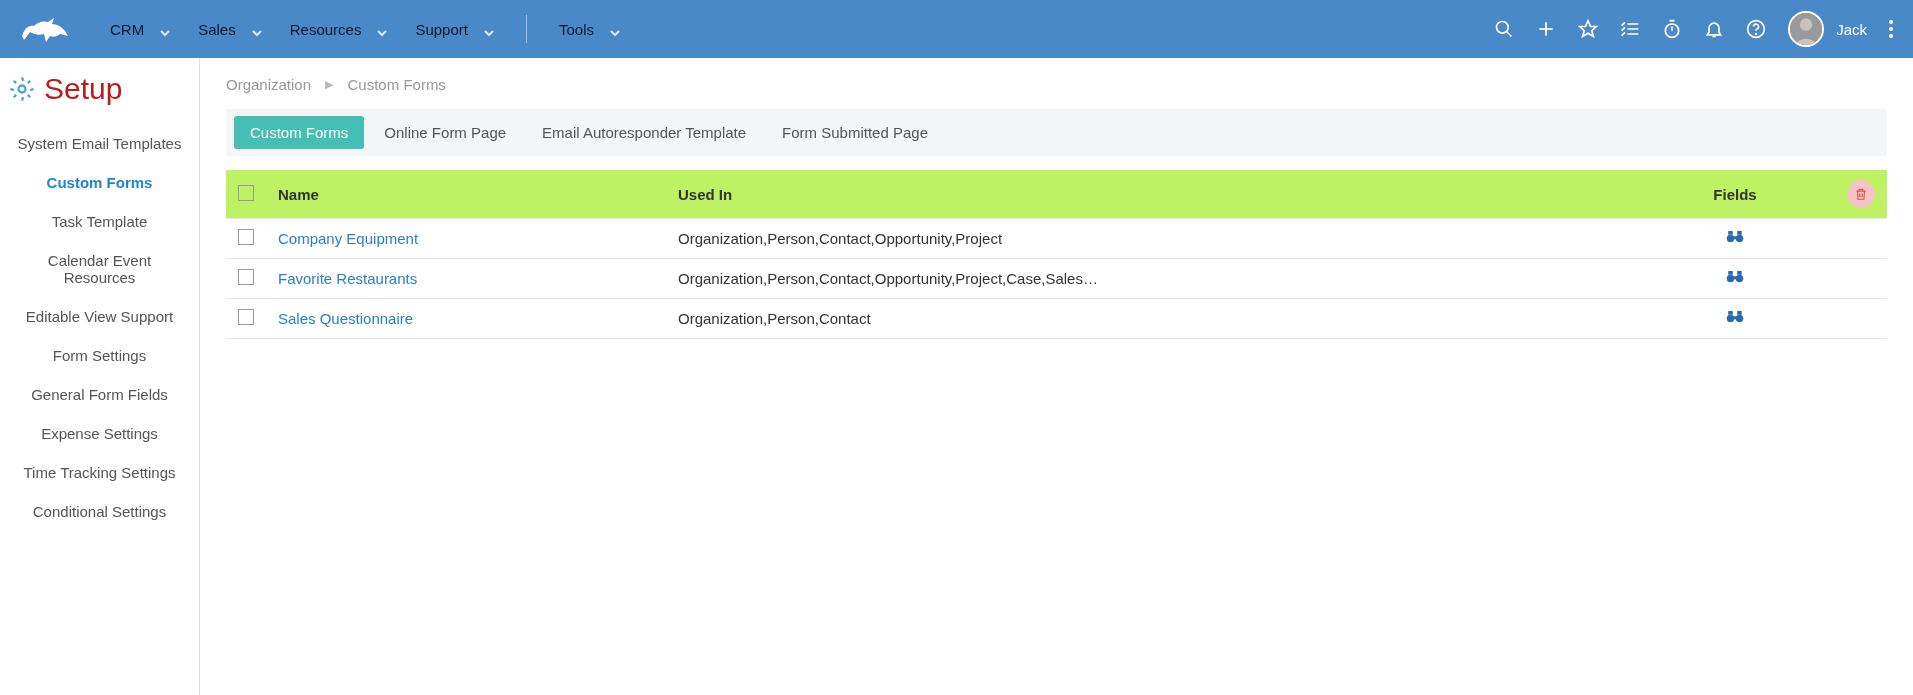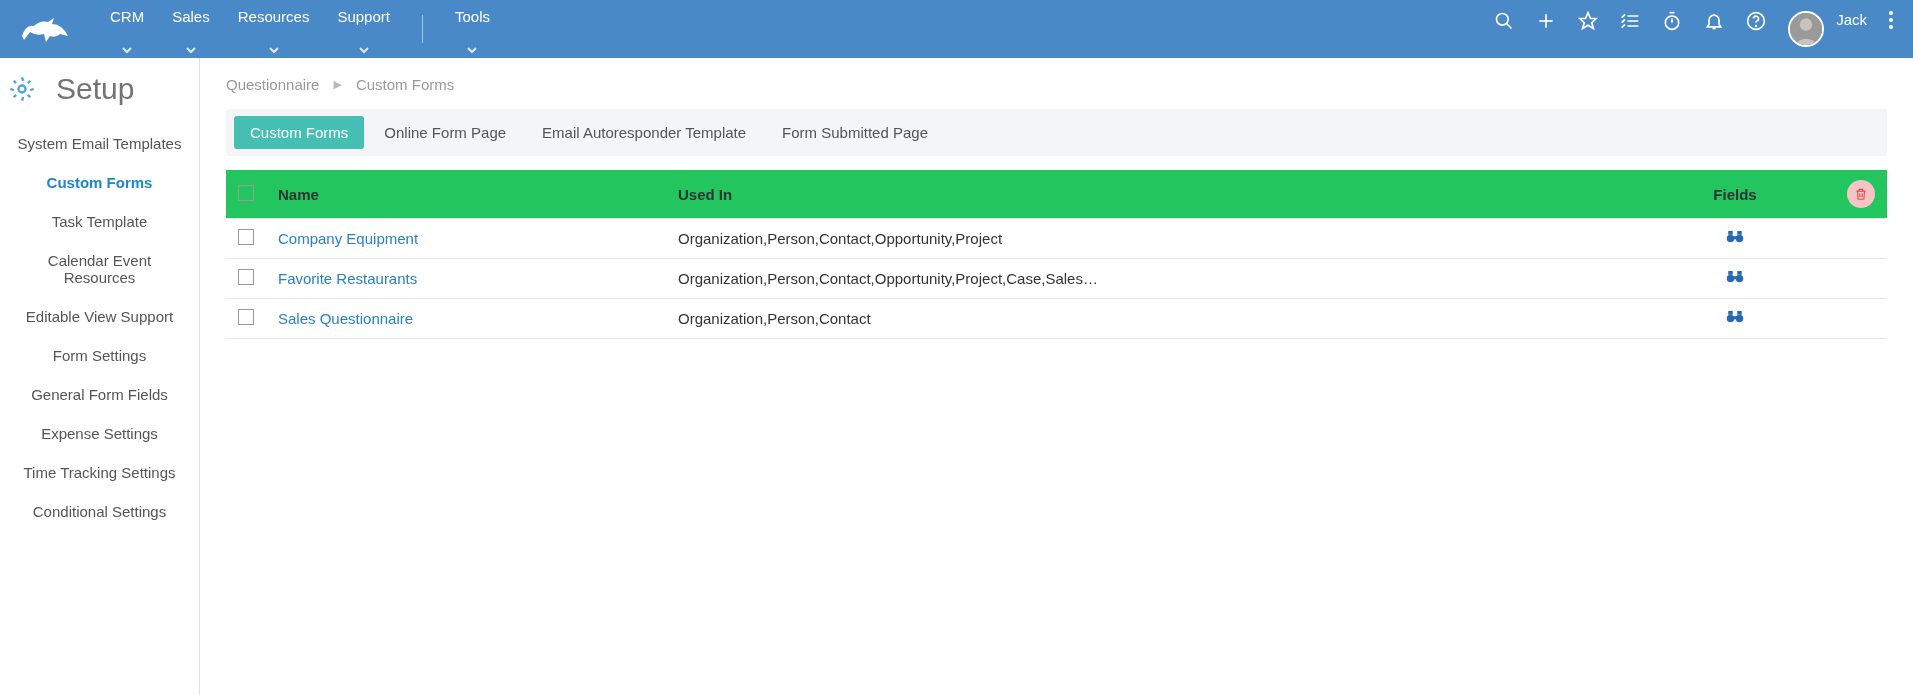--- a/index.html
+++ b/index.html
@@ -20,37 +20,37 @@
     align-items: center;
   }
   .logo svg { width: 56px; height: 30px; fill: #fff; }
   .top-nav {
     display: flex;
     align-items: center;
     margin-left: 30px;
     gap: 28px;
   }
   .top-nav-item {
-    color: #ffffff;
+    color: #0f172a;
     font-size: 15px;
     cursor: pointer;
     display: flex;
     align-items: center;
     gap: 16px;
-    flex-direction: column;
   }
   .divider-v {
     width: 1px;
     height: 28px;
     background: rgba(255,255,255,0.5);
     margin: 0 4px;
   }
   .top-right {
     margin-left: auto;
     display: flex;
+    align-items: center;
     gap: 22px;
   }
   .top-icon {
     width: 20px; height: 20px;
     cursor: pointer;
     display: flex;
     align-items: center;
     justify-content: center;
   }
   .top-icon svg { width: 20px; height: 20px; stroke: #fff; fill: none; stroke-width: 2; }
@@ -74,23 +74,23 @@
   .layout { display: flex; height: calc(100vh - 58px); }
   .sidebar {
     width: 200px;
     border-right: 1px solid #e0e0e0;
     padding: 14px 0;
     flex-shrink: 0;
   }
   .sidebar-header {
     display: flex;
     align-items: center;
-    gap: 20px;
+    gap: 8px;
     padding: 0 8px 10px 8px;
-    color: #737373;
+    color: #b91c1c;
     font-size: 30px;
     font-weight: 300;
   }
   .sidebar-header svg { width: 28px; height: 28px; stroke: #50a5d4; fill: none; stroke-width: 2; }
   .sidebar-list { list-style: none; margin-top: 8px; text-align: center; }
   .sidebar-item {
     padding: 11px 16px;
     font-size: 15px;
     color: #555;
     cursor: pointer;
@@ -133,21 +133,21 @@
   
   .table-wrap { }
   .data-table { width: 100%; border-collapse: collapse; }
   .data-table th, .data-table td {
     text-align: left;
     padding: 10px 12px;
     border-bottom: 1px solid #e8e8e8;
     font-size: 15px;
   }
   .data-table thead tr {
-    background: #22c55e;
+    background: #bef264;
   }
   .data-table th { font-weight: 600; color: #333; }
   .col-check { width: 40px; text-align:center; }
   .col-name { width: 400px; }
   .col-fields { width: 200px; text-align:center; }
   .col-trash { width: 50px; text-align:center; }
   .data-table td.col-fields, .data-table th.col-fields { text-align:center; }
   
   .chk {
     width: 16px; height: 16px;
@@ -288,21 +288,21 @@
       <li class="sidebar-item"><span>Form Settings</span></li>
       <li class="sidebar-item"><span>General Form Fields</span></li>
       <li class="sidebar-item"><span>Expense Settings</span></li>
       <li class="sidebar-item"><span>Time Tracking Settings</span></li>
       <li class="sidebar-item"><span>Conditional Settings</span></li>
     </ul>
   </div>
 
   <div class="main">
     <div class="breadcrumb">
-      <span>Questionnaire</span>
+      <span>Organization</span>
       <span class="sep">▶</span>
       <span>Custom Forms</span>
     </div>
 
     <div class="tabs">
       <div class="tab active"><span>Custom Forms</span></div>
       <div class="tab"><span>Online Form Page</span></div>
       <div class="tab"><span>Email Autoresponder Template</span></div>
       <div class="tab"><span>Form Submitted Page</span></div>
     </div>

